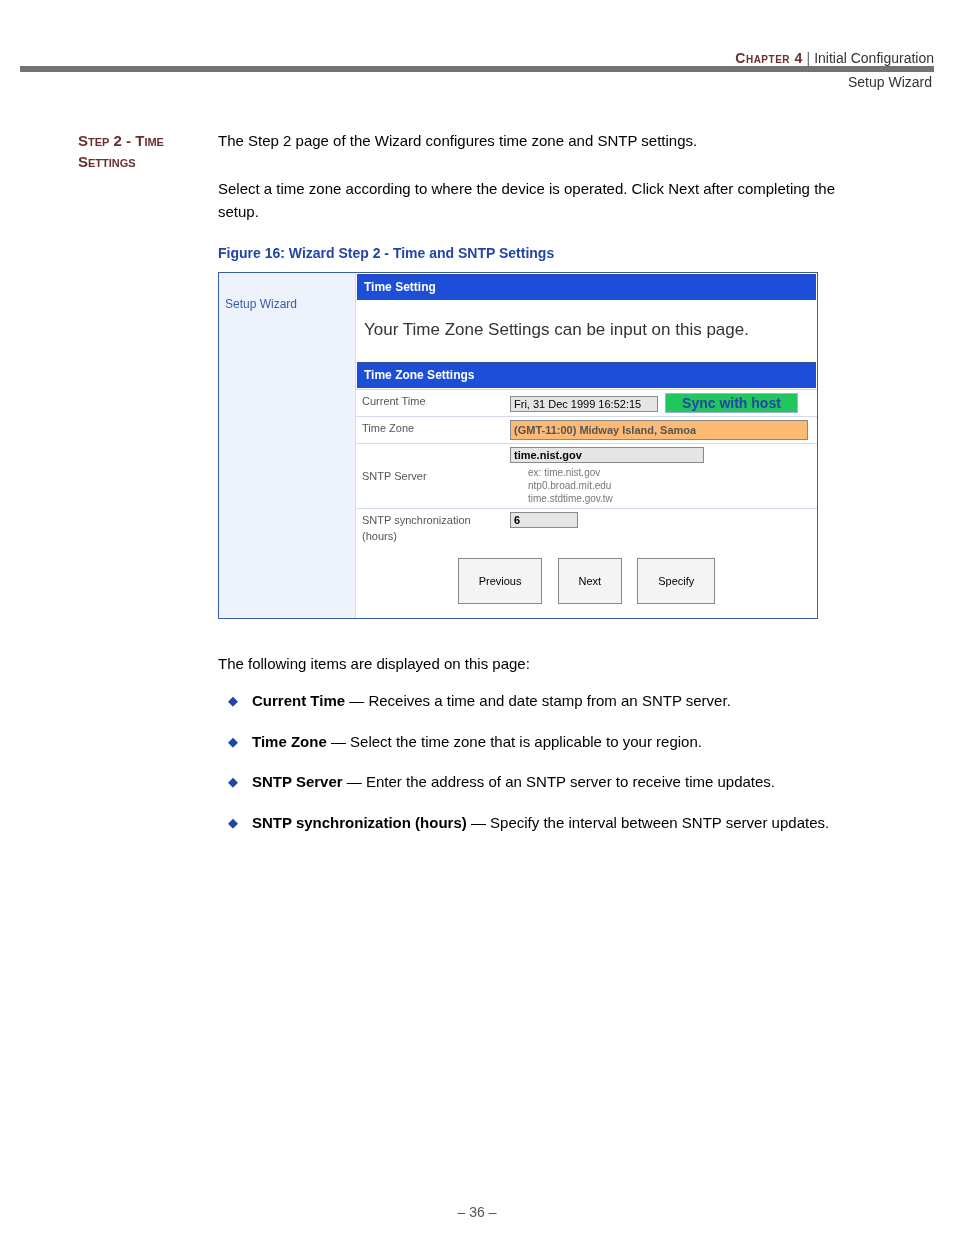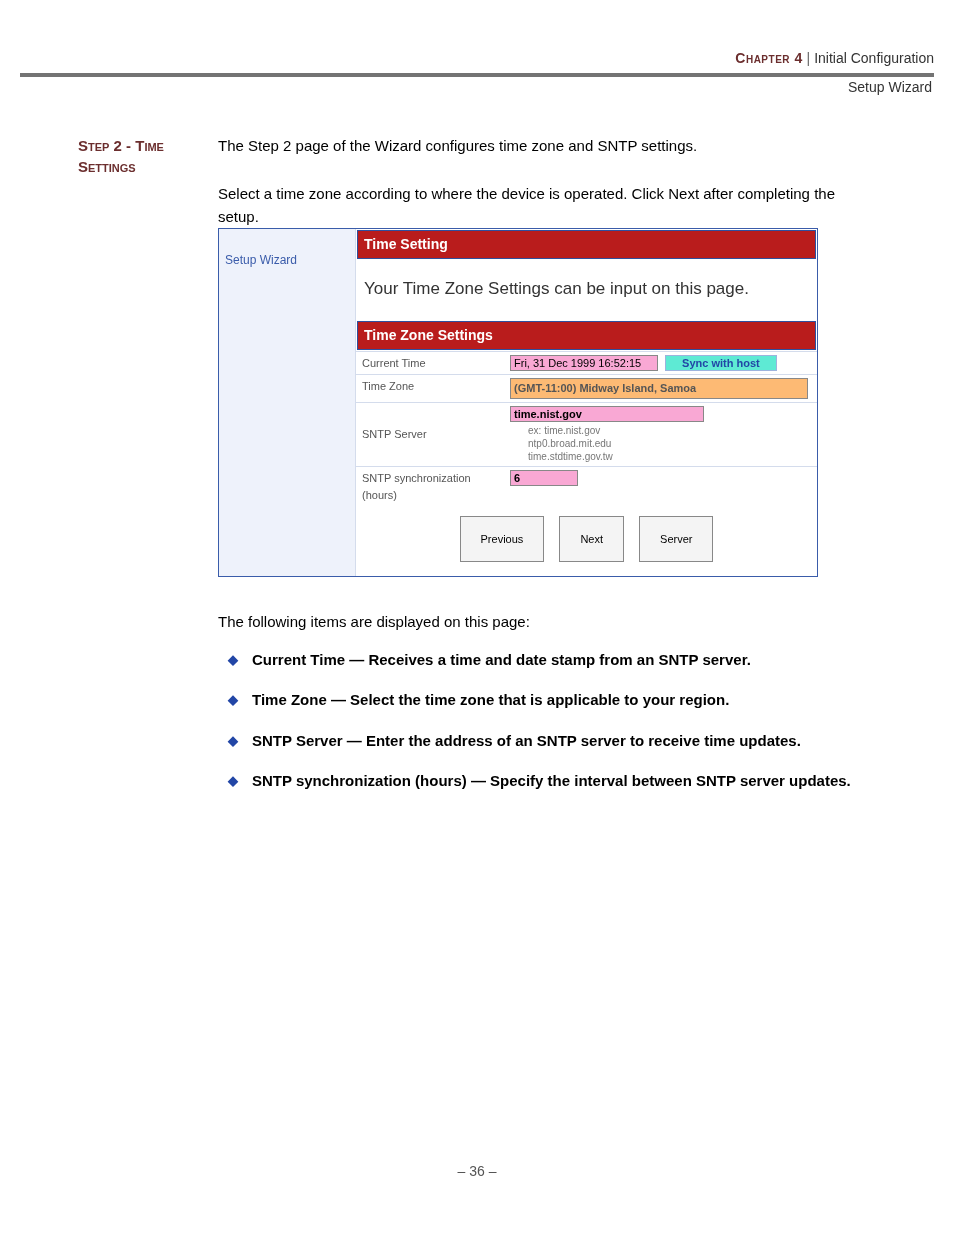--- a/index.html
+++ b/index.html
@@ -5,23 +5,23 @@
   body {
     font-family: Verdana, Arial, sans-serif;
     margin: 0;
     padding: 0;
     background: #fff;
     width: 954px;
     font-size: 15px;
     color: #000;
   }
   .header-line {
-    border-bottom: 4px solid #737373;
+    border-bottom: 6px solid #737373;
     margin: 50px 20px 0 20px;
-    padding-bottom: 7px;
+    padding-bottom: 0;
     text-align: right;
     font-size: 14px;
   }
   .header-chapter {
     color: #6b2e2e;
     font-weight: bold;
     font-variant: small-caps;
     letter-spacing: 0.5px;
   }
   .header-divider { color: #666; }
@@ -76,24 +76,24 @@
   .ss-left {
     width: 130px;
     background: #eef2fb;
     color: #3a5caa;
     font-size: 12px;
     padding: 22px 0 0 6px;
     border-right: 1px solid #d4dcec;
   }
   .ss-right { flex: 1; }
   .ss-bluebar {
-    background: #b91c1c;
+    background: #1d4ed8;
     color: #fff;
     font-weight: bold;
-    font-size: 14px;
+    font-size: 12px;
     padding: 3px 6px;
     border: 1px solid #2f4f9e;
     margin: 1px;
   }
   .ss-subtext {
     font-size: 17px;
     color: #333;
     padding: 16px 0 18px 8px;
   }
   .ss-table {
@@ -106,28 +106,28 @@
     vertical-align: top;
     border-top: 1px solid #d4dcec;
     color: #555;
   }
   .ss-table td.label { width: 136px; }
   .ss-input {
     font-family: Arial;
     font-size: 11px;
     padding: 1px 3px;
     border: 1px solid #888;
-    background: #f9a8d4;
+    background: #e5e5e5;
   }
   .ss-btn-flat {
     font-family: Arial;
-    font-size: 11px;
+    font-size: 14px;
     font-weight: bold;
     padding: 1px 16px;
-    background: #5eead4;
+    background: #22c55e;
     border: 1px solid #9db3dd;
     color: #2246a6;
     margin-left: 4px;
   }
   .ss-select {
     font-family: Arial;
     font-size: 11px;
     font-weight: bold;
     padding: 1px 3px;
     border: 1px solid #888;
@@ -149,21 +149,20 @@
     font-size: 11px;
     padding: 16px 20px;
     background: #f4f4f4;
     border: 1px solid #888;
     margin: 0 6px;
   }
   ul.diamond {
     list-style: none;
     padding-left: 10px;
     margin-top: 8px;
-    font-weight: bold;
   }
   ul.diamond li {
     position: relative;
     padding-left: 24px;
     margin-bottom: 18px;
     line-height: 1.5;
   }
   ul.diamond li::before {
     content: "◆";
     position: absolute;
@@ -193,20 +192,21 @@
 <div class="content">
 
   <div class="section-row">
     <div class="section-heading">Step 2 - Time Settings</div>
     <div class="section-body">The Step 2 page of the Wizard configures time zone and SNTP settings.</div>
   </div>
 
   <div class="body-col">
     <div>Select a time zone according to where the device is operated. Click Next after completing the setup.</div>
 
+    <div class="figure-caption">Figure 16:  Wizard Step 2 - Time and SNTP Settings</div>
 
     <div class="screenshot">
       <div class="ss-row">
         <div class="ss-left">Setup Wizard</div>
         <div class="ss-right">
           <div class="ss-bluebar">Time Setting</div>
           <div class="ss-subtext">Your Time Zone Settings can be input on this page.</div>
           <div class="ss-bluebar">Time Zone Settings</div>
           <table class="ss-table">
             <tbody>
@@ -238,21 +238,21 @@
               <td class="label">SNTP synchronization (hours)</td>
               <td>
                 <input class="ss-input" style="width: 60px; font-weight: bold;" value="6">
               </td>
             </tr>
           </tbody>
             </table>
           <div class="ss-buttons">
             <button class="ss-button">Previous</button>
             <button class="ss-button">Next</button>
-            <button class="ss-button">Server</button>
+            <button class="ss-button">Specify</button>
           </div>
         </div>
       </div>
     </div>
 
     <p style="margin-top:34px">The following items are displayed on this page:</p>
 
     <ul class="diamond">
       <li>
         <b>Current Time</b><span> — Receives a time and date stamp from an SNTP server.</span>

